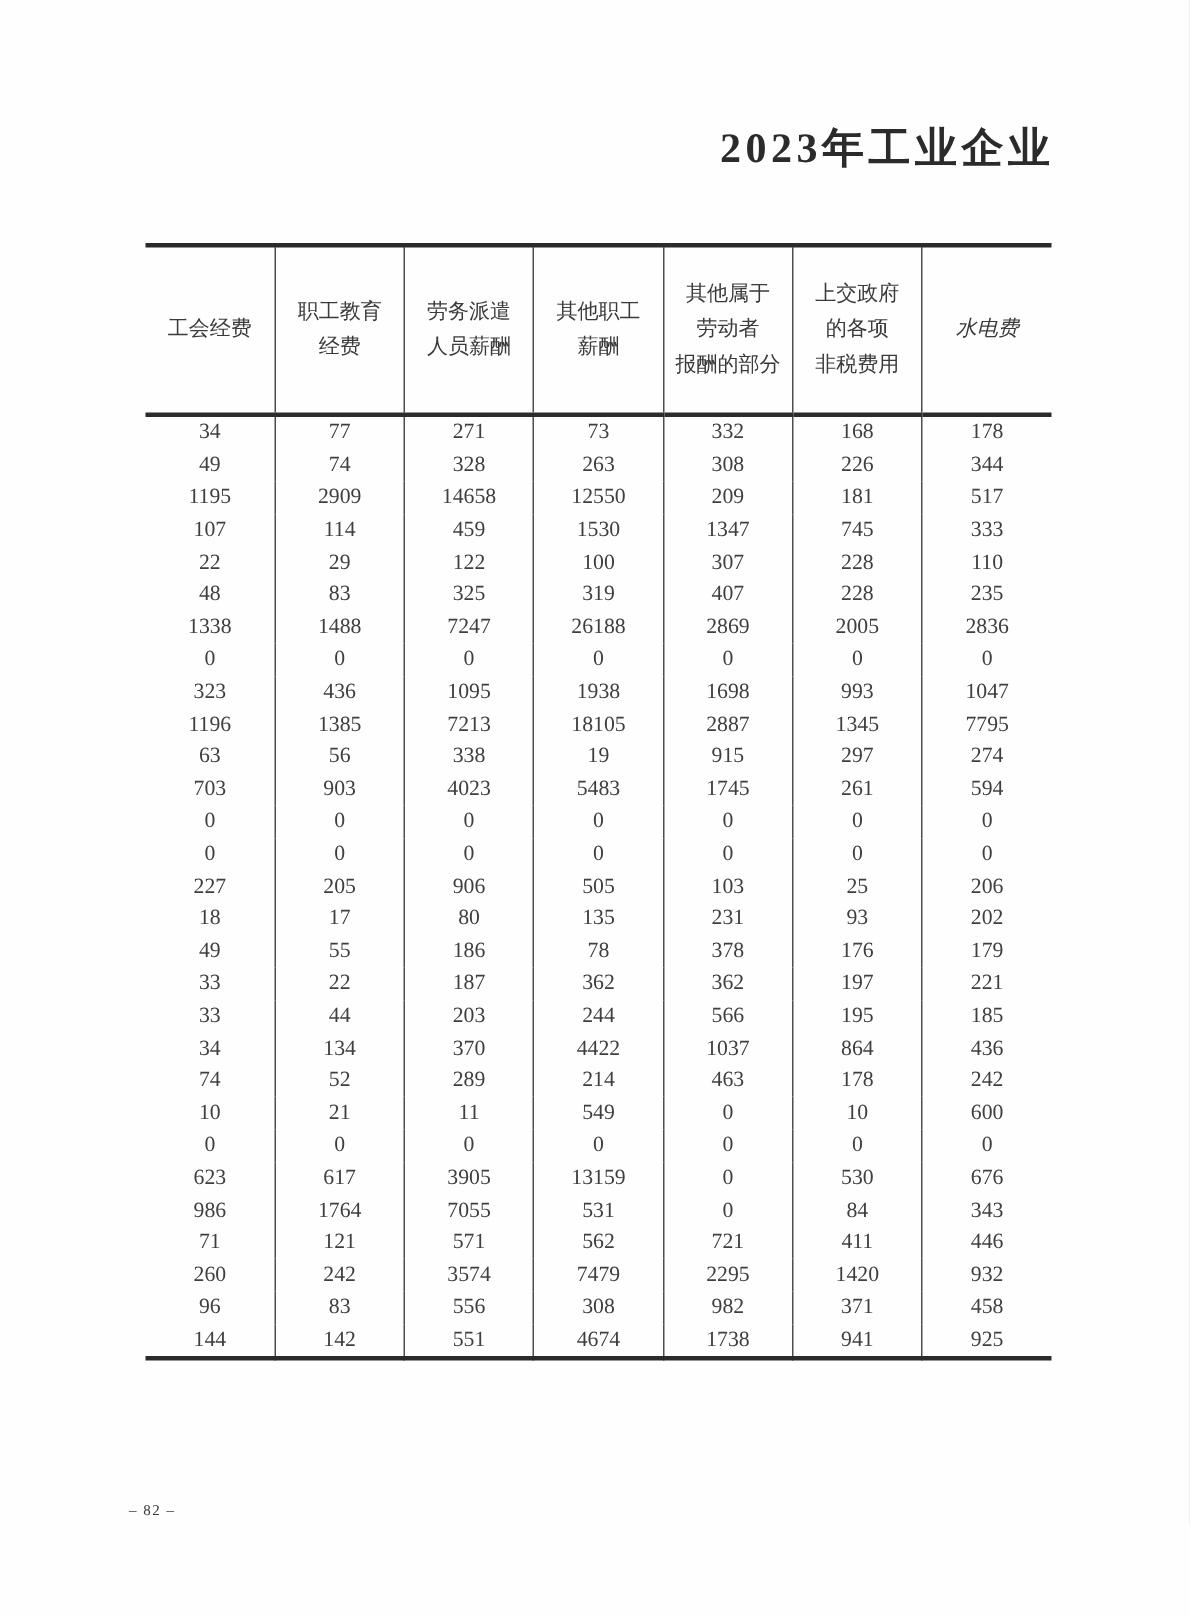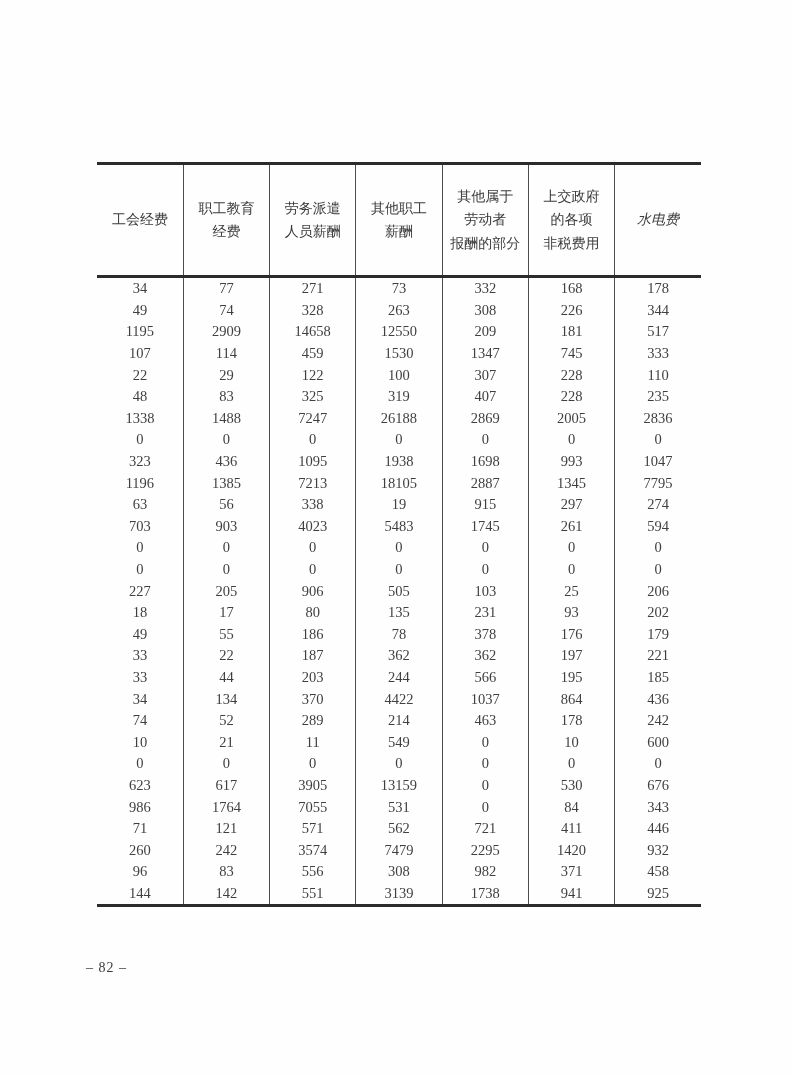--- a/index.html
+++ b/index.html
@@ -64,31 +64,32 @@
     border-right: 1px solid #4d4d4d;
     padding: 0;
     color: #3f3f3f;
   }
   table.stat-table td:last-child {
     border-right: none;
   }
   .page-number {
     position: absolute;
     left: 86px;
-    top: 960px;
-    font-size: 14px;
+    top: 1002px;
+    font-size: 10px;
     letter-spacing: 1px;
     color: #3a3a3a;
   }
 </style>
 </head>
 <body>
 
 <div class="page">
 
+  <div class="doc-title">2023年工业企业</div>
 
   <div class="table-wrap">
     <table class="stat-table">
       <thead>
         <tr>
           <th>工会经费</th>
           <th>职工教育
 经费</th>
           <th>劳务派遣
 人员薪酬</th>
@@ -353,21 +354,21 @@
             <td>556</td>
             <td>308</td>
             <td>982</td>
             <td>371</td>
             <td>458</td>
           </tr>
           <tr>
             <td>144</td>
             <td>142</td>
             <td>551</td>
-            <td>3139</td>
+            <td>4674</td>
             <td>1738</td>
             <td>941</td>
             <td>925</td>
           </tr>
         </tbody>
     </table>
   </div>
 
   <div class="page-number">– 82 –</div>
 

